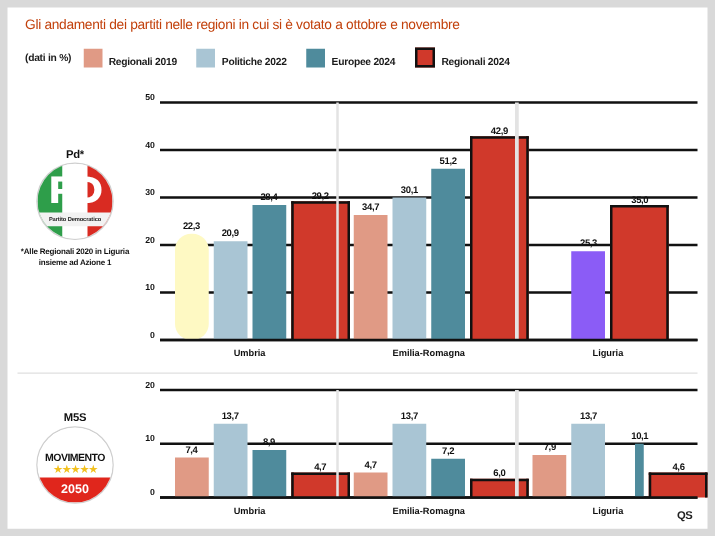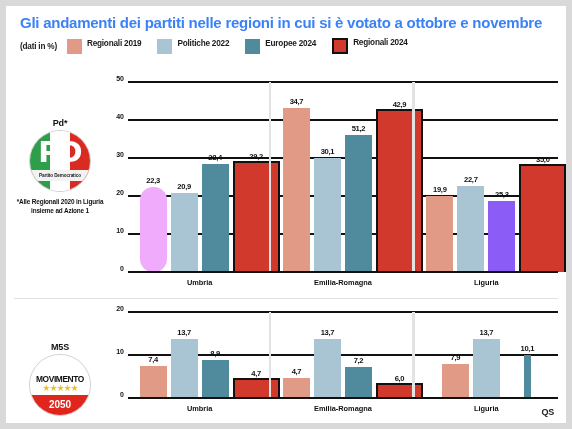--- a/index.html
+++ b/index.html
@@ -18,44 +18,44 @@
     position: absolute;
     left: 6px; top: 6px;
     width: 560px; height: 417px;
     background: #ffffff;
   }
   
   .title {
     position: absolute;
     left: 14px; top: 8px;
     width: 540px;
-    font-size: 15px;
-    font-weight: bold;
+    font-size: 11px;
+    font-weight: normal;
     letter-spacing: -0.25px;
-    color: #3b82f6;
+    color: #c2410c;
     white-space: nowrap;
   }
   .legend {
     position: absolute;
     left: 14px; top: 30px;
     height: 20px;
     display: flex;
     align-items: center;
     gap: 6px;
   }
   .legend-units {
     font-size: 8.2px;
     font-weight: bold;
     color: #1a1a1a;
     letter-spacing: -0.2px;
     margin-right: 4px;
   }
   .legend-item {
     display: flex;
-    align-items: flex-start;
+    align-items: flex-end;
     gap: 5px;
     margin-right: 10px;
   }
   .legend-swatch {
     width: 15px; height: 15px;
     display: block;
   }
   .legend-swatch.bordered {
     border: 2px solid #111111;
     width: 16px; height: 16px;
@@ -323,21 +323,21 @@
         <div class="pd-white"></div>
         <div class="pd-red"></div>
         <div class="pd-letters">PD</div>
         <div class="pd-strip">
           <span>Partito Democratico</span>
         </div>
       </div>
       <div class="footnote">*Alle Regionali 2020 in Liguria insieme ad Azione 1</div>
     </div>
 
-    <div class="party" style="top:300px;">
+    <div class="party" style="top:287px;">
       <div class="party-name">M5S</div>
       <div class="logo">
         <div class="m5s-outer"></div>
         <div class="m5s-red-band"></div>
         <div class="m5s-word">MOVIMENTO</div>
         <div class="m5s-stars">★★★★★</div>
         <div class="m5s-year">2050</div>
       </div>
     </div>
 
@@ -352,21 +352,21 @@
         <div class="ytick" style="bottom: 110px;">30</div>
         <div class="gridline" style="bottom: 151.2px;"></div>
         <div class="ytick" style="bottom: 148px;">40</div>
         <div class="gridline" style="bottom: 189.2px;"></div>
         <div class="ytick" style="bottom: 186px;">50</div>
         <div class="plot-area">
           <div class="groups">
             <div class="group">
               <div class="bars">
                 <div class="bar-slot">
-                  <div class="bar" style="height: 84.74px; background: #f0abfc; border-radius: 13px;">
+                  <div class="bar" style="height: 84.74px; background: #fef9c3; border-radius: 13px;">
                     <div class="bar-label">22,3</div>
                   </div>
                 </div>
                 <div class="bar-slot">
                   <div class="bar" style="height: 79.42px; background: rgb(169, 197, 212);">
                     <div class="bar-label">20,9</div>
                   </div>
                 </div>
                 <div class="bar-slot">
                   <div class="bar" style="height: 107.92px; background: rgb(79, 139, 156);">
@@ -377,21 +377,21 @@
                   <div class="bar bordered" style="height: 110.96px; background: rgb(208, 57, 43);">
                     <div class="bar-label">29,2</div>
                   </div>
                 </div>
               </div>
               <div class="group-sep"></div>
             </div>
             <div class="group">
               <div class="bars">
                 <div class="bar-slot">
-                  <div class="bar" style="height: 164px; background: rgb(224, 154, 133);">
+                  <div class="bar" style="height: 100px; background: rgb(224, 154, 133);">
                     <div class="bar-label">34,7</div>
                   </div>
                 </div>
                 <div class="bar-slot">
                   <div class="bar" style="height: 114.38px; background: rgb(169, 197, 212);">
                     <div class="bar-label">30,1</div>
                   </div>
                 </div>
                 <div class="bar-slot">
                   <div class="bar" style="height: 137.18px; background: rgb(79, 139, 156);">
@@ -401,30 +401,20 @@
                 <div class="bar-slot">
                   <div class="bar bordered" style="height: 163.02px; background: rgb(208, 57, 43);">
                     <div class="bar-label">42,9</div>
                   </div>
                 </div>
               </div>
               <div class="group-sep"></div>
             </div>
             <div class="group">
               <div class="bars">
-                <div class="bar-slot">
-                  <div class="bar" style="height: 75.62px; background: rgb(224, 154, 133);">
-                    <div class="bar-label">19,9</div>
-                  </div>
-                </div>
-                <div class="bar-slot">
-                  <div class="bar" style="height: 86.26px; background: rgb(169, 197, 212);">
-                    <div class="bar-label">22,7</div>
-                  </div>
-                </div>
                 <div class="bar-slot">
                   <div class="bar" style="height: 71px; background: #8b5cf6;">
                     <div class="bar-label">25,3</div>
                   </div>
                 </div>
                 <div class="bar-slot">
                   <div class="bar bordered" style="height: 108.3px; background: rgb(208, 57, 43);">
                     <div class="bar-label">35,0</div>
                   </div>
                 </div>
@@ -513,20 +503,25 @@
                 <div class="bar-slot">
                   <div class="bar" style="height: 58.91px; background: rgb(169, 197, 212);">
                     <div class="bar-label">13,7</div>
                   </div>
                 </div>
                 <div class="bar-slot">
                   <div class="bar" style="height: 43.43px; background: rgb(79, 139, 156); margin-left: 20px;">
                     <div class="bar-label">10,1</div>
                   </div>
                 </div>
+                <div class="bar-slot">
+                  <div class="bar bordered" style="height: 19.78px; background: rgb(208, 57, 43);">
+                    <div class="bar-label">4,6</div>
+                  </div>
+                </div>
               </div>
             </div>
           </div>
         </div>
         <div class="baseline" style="bottom: -1px;"></div>
       </div>
     <div class="group-labels" id="labels-m5s" style="position:absolute; left:122px; top:398px; width:430px; height:12px;">
         <div style="display: flex; width: 100%;">
           <div style="flex: 1 1 0px; text-align: center; font-size: 7.4px; font-weight: bold; color: rgb(17, 17, 17);">Umbria</div>
           <div style="flex: 1 1 0px; text-align: center; font-size: 7.4px; font-weight: bold; color: rgb(17, 17, 17);">Emilia-Romagna</div>

